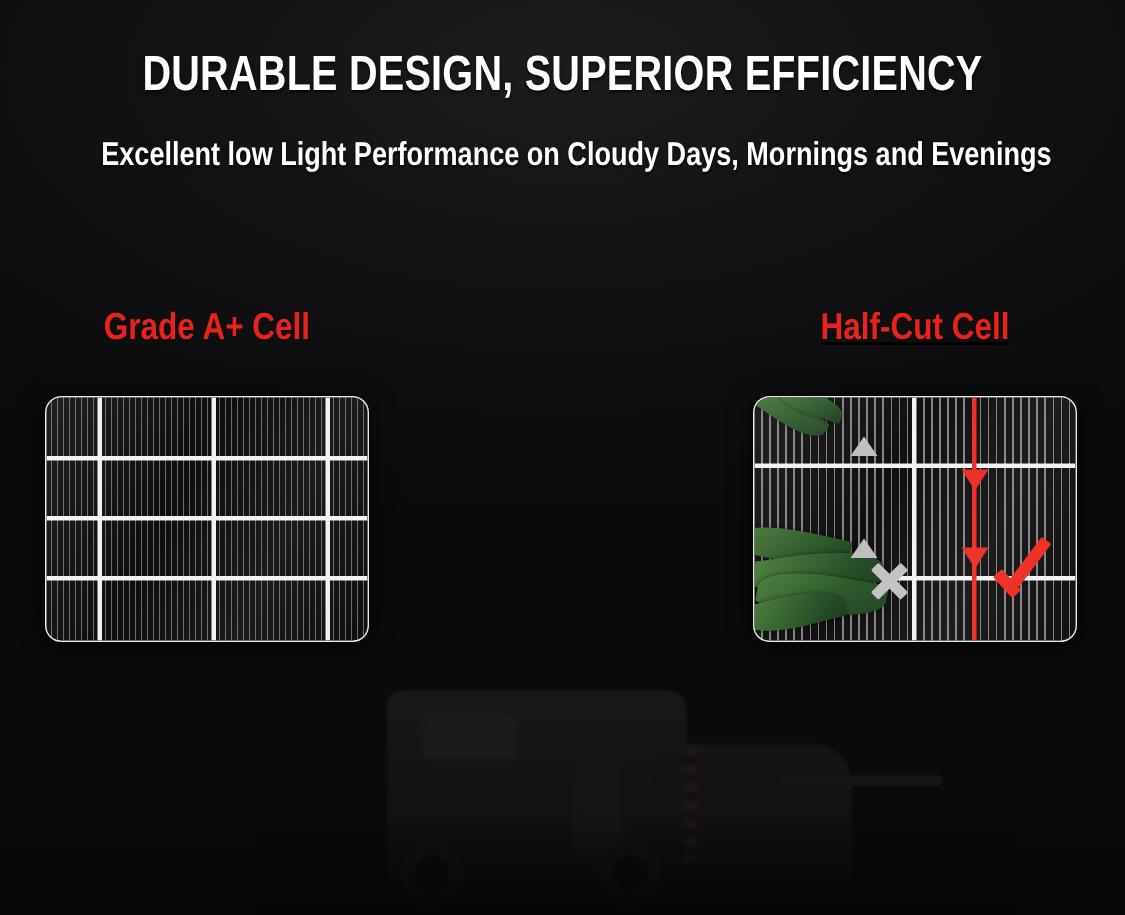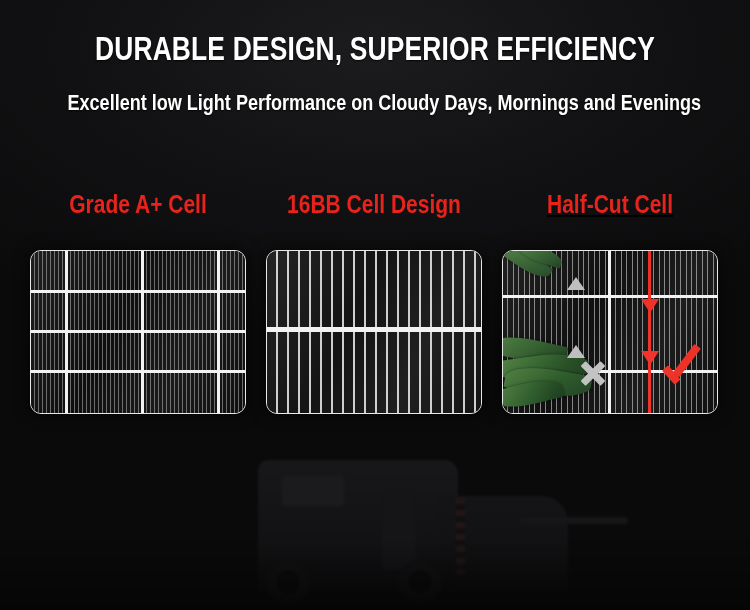--- a/index.html
+++ b/index.html
@@ -114,21 +114,21 @@
     line-height:1;
     transform:scaleX(.82);
     transform-origin:50% 50%;
     white-space:nowrap;
     text-shadow:0 1px 2px rgba(0,0,0,.8);
   }
 
   
   .col{
     position:absolute;
-    top:186px;
+    top:200px;
     width:236px;
   }
   .col.c1{ left:20px; }
   .col.c2{ left:256px; }
   .col.c3{ left:492px;text-decoration:underline; }
 
   .col-heading{
     height:40px;
     text-align:center;
     color:#e8231b;
@@ -287,31 +287,20 @@
       <div class="bus-h" style="top:119px; height:2.6px;"></div>
 
       <div class="bus-v" style="left:34px;  width:2.6px;"></div>
       <div class="bus-v" style="left:110px; width:2.6px;"></div>
       <div class="bus-v" style="left:186px; width:2.6px;"></div>
       <div class="sheen"></div>
     </div>
 
   </div>
 
-  <div class="col c2">
-    <div class="col-heading">16BB Cell Design</div>
-
-    <div class="panel">
-      <div class="fingers wide"></div>
-
-      <div class="bus-h" style="top:76px; height:5px;"></div>
-      <div class="sheen"></div>
-    </div>
-
-  </div>
 
   <div class="col c3">
     <div class="col-heading">Half-Cut Cell</div>
 
     <div class="panel">
       <div class="fingers half"></div>
 
       <div class="bus-v" style="left:105px; width:3px;"></div>
       <div class="bus-h" style="top:44px;  height:2.8px;"></div>
       <div class="bus-h" style="top:119px; height:2.8px;"></div>

